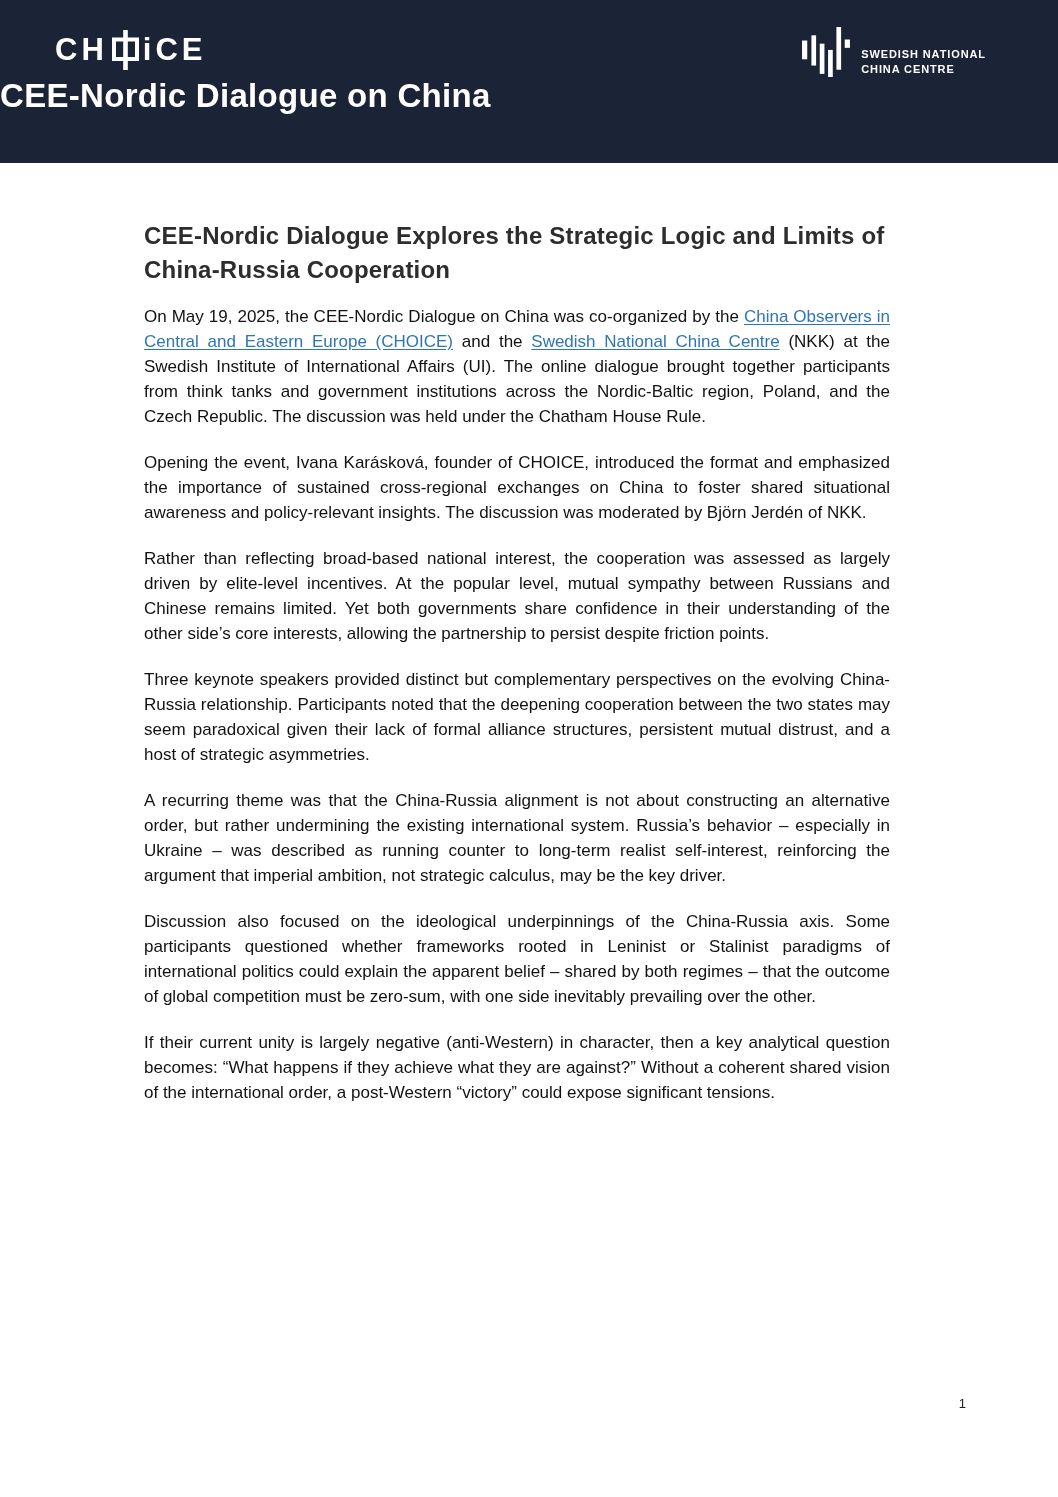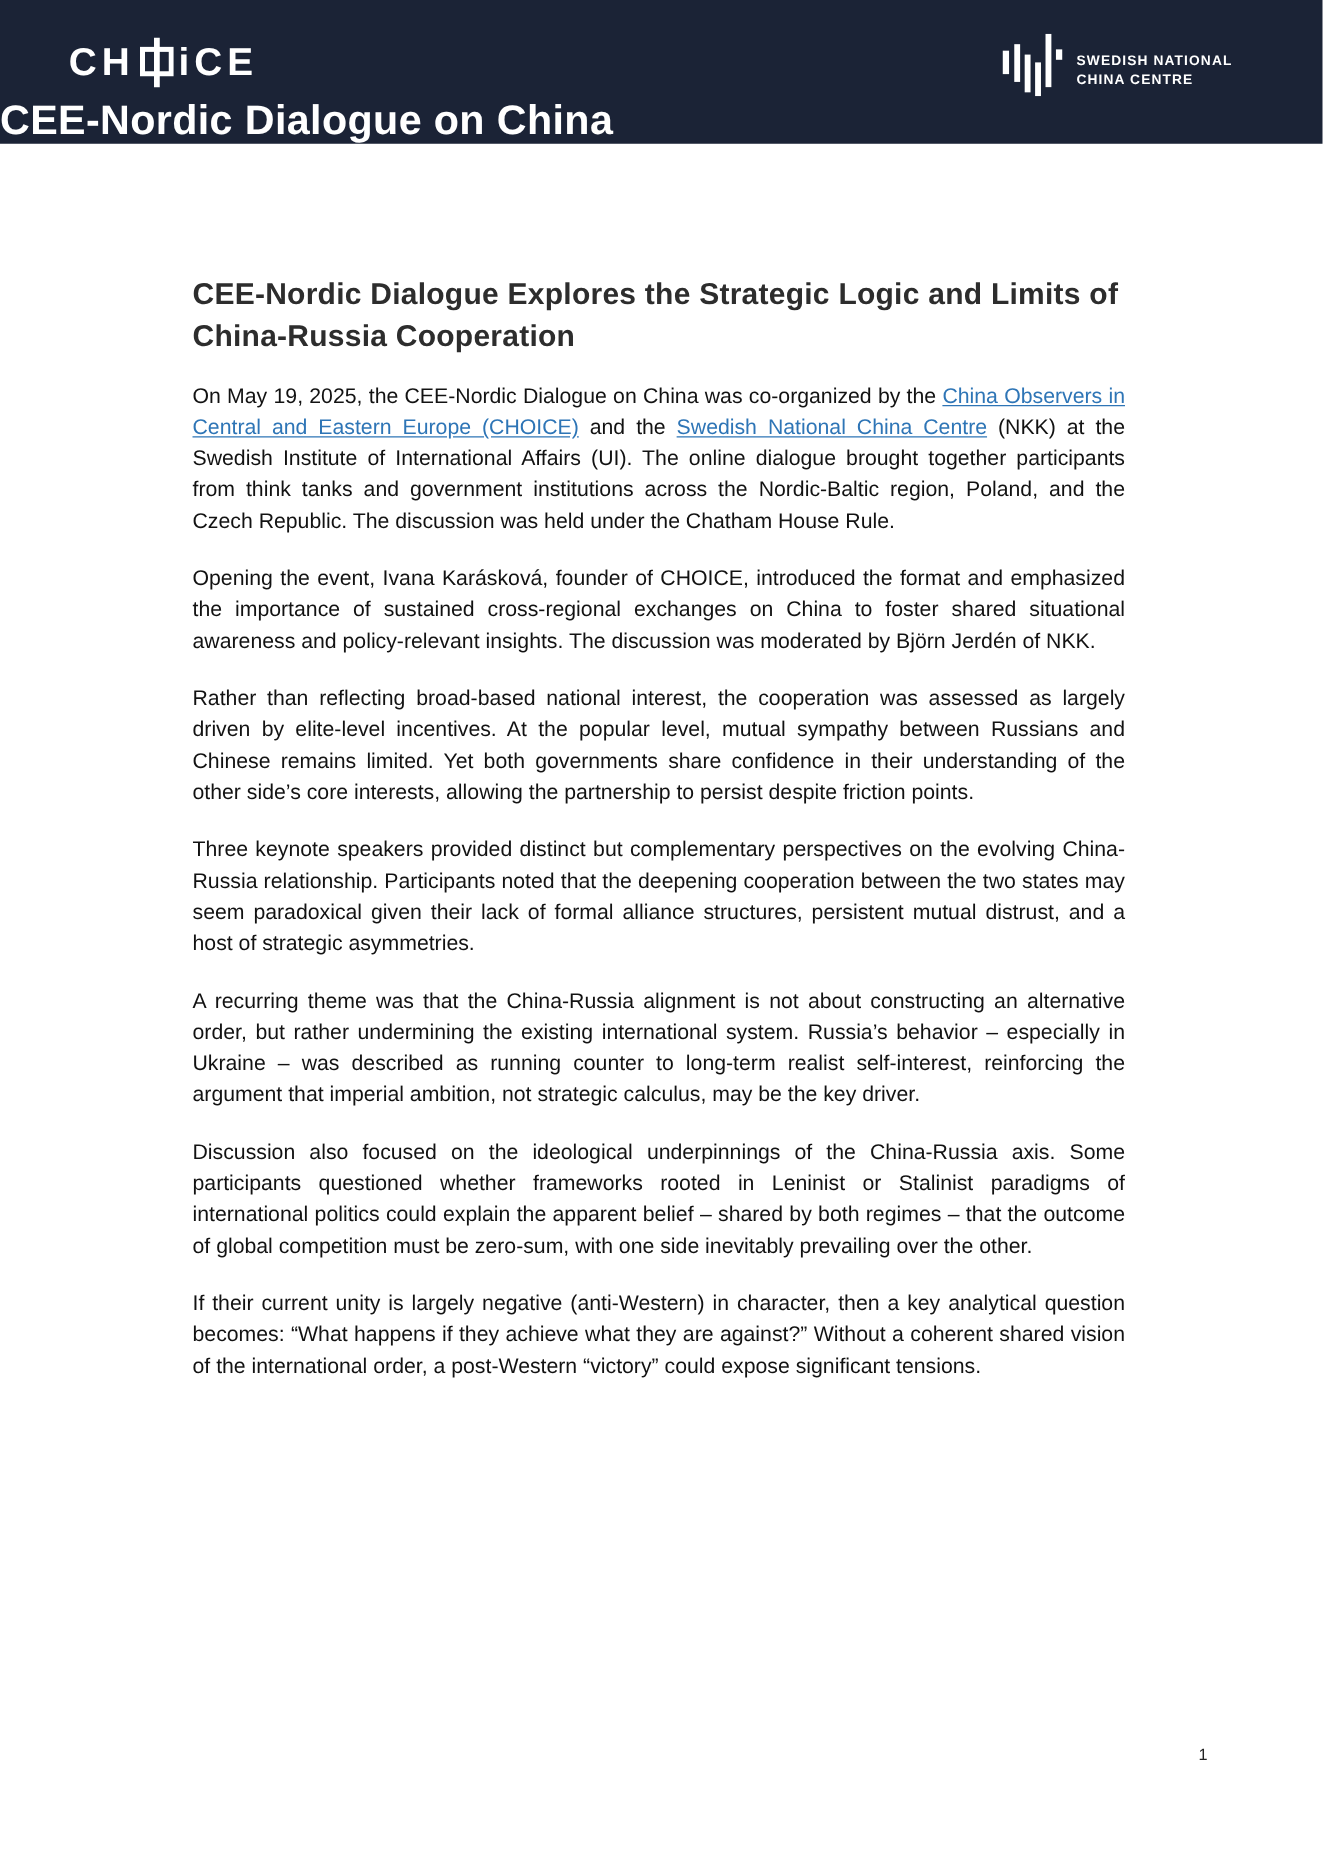--- a/index.html
+++ b/index.html
@@ -7,53 +7,53 @@
     width: 1058px; height: 1497px;
     background: #ffffff;
     font-family: "Liberation Sans", sans-serif;
     position: relative;
     overflow: hidden;
   }
 
   
   .header {
     position: absolute; top: 0; left: 0;
-    width: 1058px; height: 115px;
+    width: 1058px; height: 163px;
     background: #1b2336;
   }
   .choice-logo {
     position: absolute; left: 55px; top: 30px;
     display: flex; align-items: center;
     color: #ffffff; font-weight: 700;
     font-size: 31px; letter-spacing: 4px;
     line-height: 40px;
   }
   .zhong-icon { display: block; margin: 0 4px; }
   .header-title {
     position: absolute; left: 0; top: 77px;
     width: 100%; text-align: left;
     color: #ffffff; font-weight: 700;
     font-size: 33px; letter-spacing: 0.3px;
     margin: 0;
   }
   .sncc-logo {
     position: absolute; right: 72px; top: 27px;
-    display: flex; align-items: center; gap: 11px;
+    display: flex; align-items: flex-end; gap: 11px;
     color: #ffffff;
   }
   .sncc-text {
     font-size: 11px; font-weight: 600;
     letter-spacing: 0.9px; line-height: 15px;
     padding-top: 9px;
     white-space: nowrap;
   }
 
   
   .doc {
-    position: absolute; left: 154px; top: 163px;
+    position: absolute; left: 144px; top: 163px;
     width: 756px;
     color: #121212;
   }
   .doc-title {
     font-size: 24px; line-height: 34px;
     font-weight: 700; color: #2d2d2d;
     margin: 56px 0 17px 0; letter-spacing: 0.2px;
   }
   .para {
     font-size: 17px; line-height: 25px;

